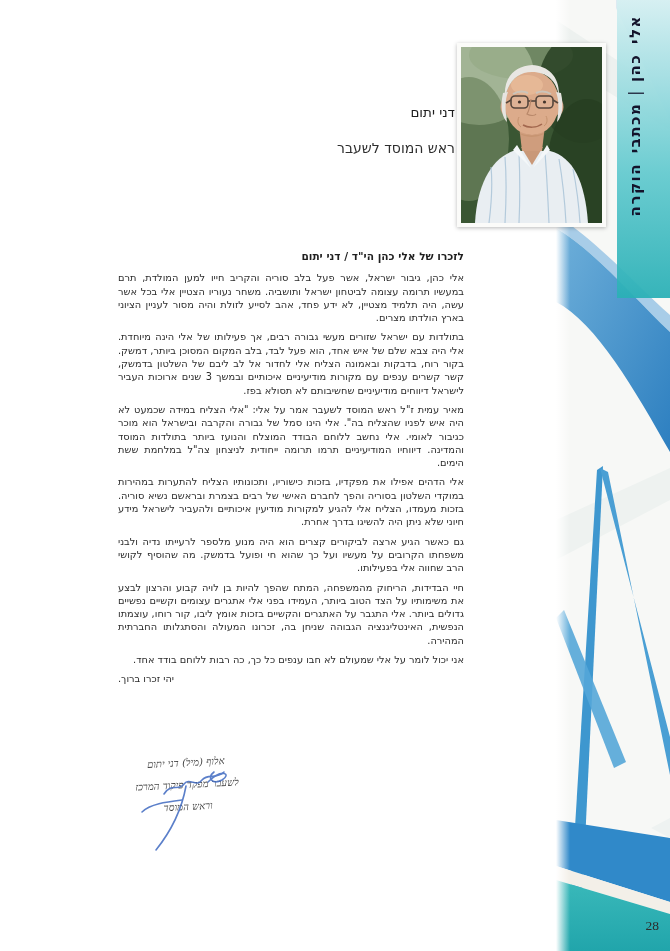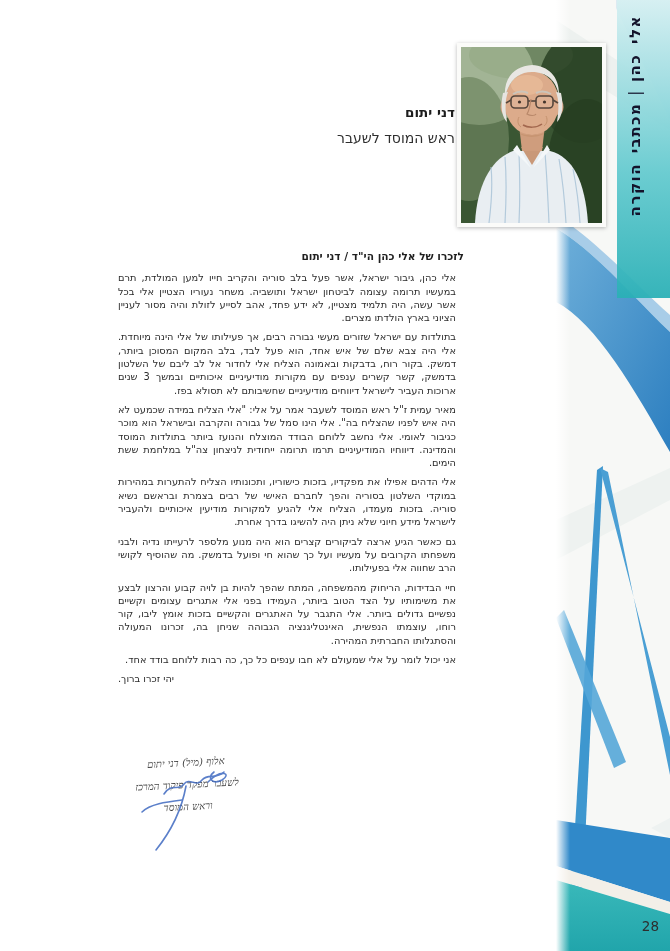--- a/index.html
+++ b/index.html
@@ -19,39 +19,39 @@
     font-weight:bold;font-size:15px;letter-spacing:1.5px;word-spacing:3px;color:#13132b;}
   .vtext .sep{margin:0 7px;font-weight:normal;}
 
   
   .photo{position:absolute;left:457px;top:43px;width:141px;height:176px;margin:0;
     border:4px solid #fbfbf9;box-shadow:0 1px 4px rgba(0,0,0,.28);background:#3a5633;}
   .photo svg{display:block;}
 
   
   .author{position:absolute;right:215px;top:104px;direction:rtl;text-align:right;}
-  .author .name{font-size:13.5px;font-weight:bold;color:#1d1d1d;margin-bottom:10px;}
+  .author .name{font-size:13.5px;font-weight:normal;color:#1d1d1d;margin-bottom:20px;}
   .author .role{font-size:14px;color:#2e2e2e;}
 
   
   .letter{position:absolute;right:206px;top:250px;width:346px;direction:rtl;
     text-align:justify;font-size:9.8px;line-height:13.3px;color:#2c2c2c;}
   .letter h2{font-size:10.6px;font-weight:bold;margin:0 0 8px 0;color:#1f1f1f;}
-  .letter p{margin:0 8px 6px 0;}
+  .letter p{margin:0 0 6px 0;}
   .letter .closing{text-align:left;margin-top:4px;}
 
   
   .signature{position:absolute;left:126px;top:752px;width:122px;text-align:center;
     transform:rotate(-3deg);direction:rtl;
     font-family:"DejaVu Serif",serif;font-style:italic;
     font-size:10px;line-height:22px;color:#3f3f3f;}
   .scrawl{position:absolute;left:130px;top:760px;}
 
   
-  .pageno{position:absolute;right:11px;top:918px;font-size:13.5px;color:#2d2d2d;}
+  .pageno{position:absolute;right:11px;top:918px;font-size:13.5px;color:#2d2d2d;font-family:Liberation Serif, serif;}
 </style>
 </head>
 <body>
 
 <div class="page">
 
   <svg class="flag-strip" viewBox="0 0 114 951" preserveAspectRatio="none">
     <defs>
       <linearGradient id="bandGrad" x1="0" y1="0" x2="1" y2="1">
         <stop offset="0" stop-color="#6fb0da"></stop>

